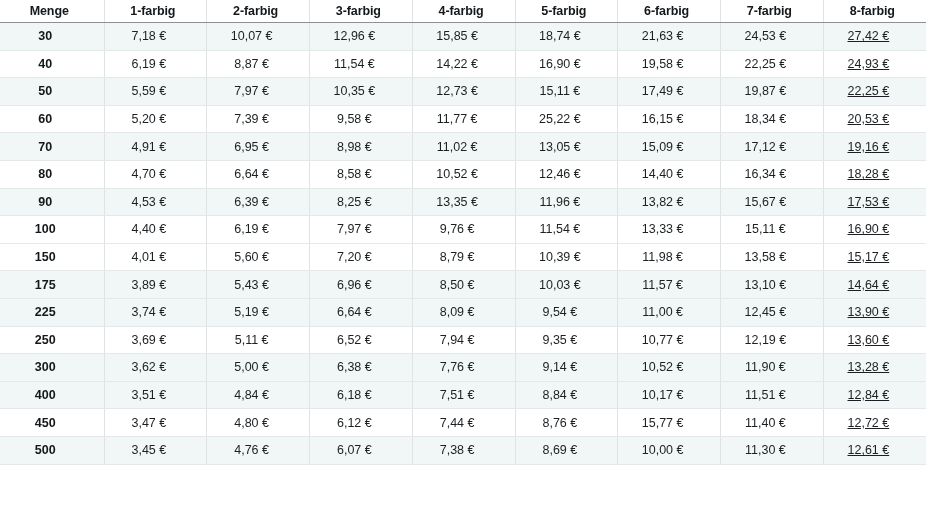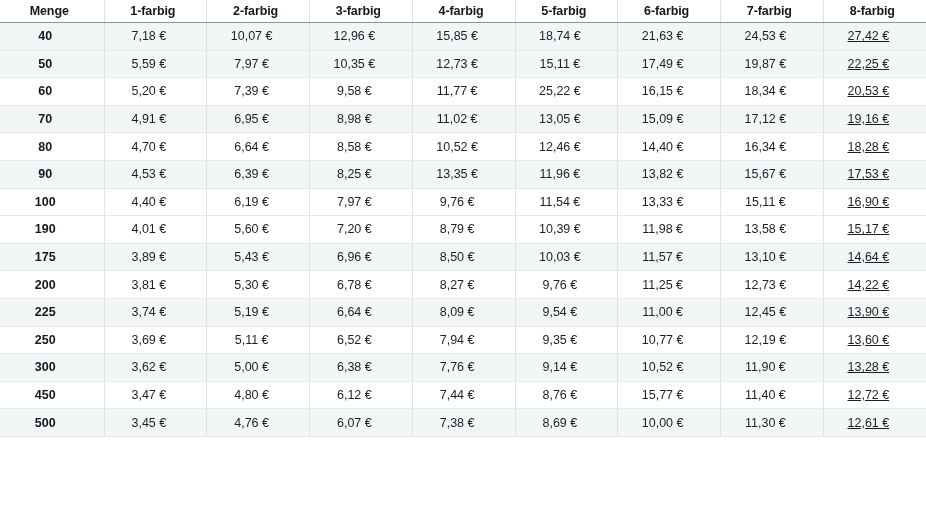--- a/index.html
+++ b/index.html
@@ -95,29 +95,40 @@
         <th>3-farbig</th>
         <th>4-farbig</th>
         <th>5-farbig</th>
         <th>6-farbig</th>
         <th>7-farbig</th>
         <th class="last-col">8-farbig</th>
       </tr>
   </thead>
   <tbody>
       <tr class="stripe">
-        <td class="qty">40</td>
+        <td class="qty">30</td>
         <td>7,18 €</td>
         <td>10,07 €</td>
         <td>12,96 €</td>
         <td>15,85 €</td>
         <td>18,74 €</td>
         <td>21,63 €</td>
         <td>24,53 €</td>
         <td class="last-col">27,42 €</td>
+      </tr>
+      <tr class="plain">
+        <td class="qty">40</td>
+        <td>6,19 €</td>
+        <td>8,87 €</td>
+        <td>11,54 €</td>
+        <td>14,22 €</td>
+        <td>16,90 €</td>
+        <td>19,58 €</td>
+        <td>22,25 €</td>
+        <td class="last-col">24,93 €</td>
       </tr>
       <tr class="stripe">
         <td class="qty">50</td>
         <td>5,59 €</td>
         <td>7,97 €</td>
         <td>10,35 €</td>
         <td>12,73 €</td>
         <td>15,11 €</td>
         <td>17,49 €</td>
         <td>19,87 €</td>
@@ -172,52 +183,41 @@
         <td>4,40 €</td>
         <td>6,19 €</td>
         <td>7,97 €</td>
         <td>9,76 €</td>
         <td>11,54 €</td>
         <td>13,33 €</td>
         <td>15,11 €</td>
         <td class="last-col">16,90 €</td>
       </tr>
       <tr class="plain">
-        <td class="qty">190</td>
+        <td class="qty">150</td>
         <td>4,01 €</td>
         <td>5,60 €</td>
         <td>7,20 €</td>
         <td>8,79 €</td>
         <td>10,39 €</td>
         <td>11,98 €</td>
         <td>13,58 €</td>
         <td class="last-col">15,17 €</td>
       </tr>
       <tr class="stripe">
         <td class="qty">175</td>
         <td>3,89 €</td>
         <td>5,43 €</td>
         <td>6,96 €</td>
         <td>8,50 €</td>
         <td>10,03 €</td>
         <td>11,57 €</td>
         <td>13,10 €</td>
         <td class="last-col">14,64 €</td>
       </tr>
-      <tr class="plain">
-        <td class="qty">200</td>
-        <td>3,81 €</td>
-        <td>5,30 €</td>
-        <td>6,78 €</td>
-        <td>8,27 €</td>
-        <td>9,76 €</td>
-        <td>11,25 €</td>
-        <td>12,73 €</td>
-        <td class="last-col">14,22 €</td>
-      </tr>
       <tr class="stripe">
         <td class="qty">225</td>
         <td>3,74 €</td>
         <td>5,19 €</td>
         <td>6,64 €</td>
         <td>8,09 €</td>
         <td>9,54 €</td>
         <td>11,00 €</td>
         <td>12,45 €</td>
         <td class="last-col">13,90 €</td>
@@ -237,20 +237,31 @@
         <td class="qty">300</td>
         <td>3,62 €</td>
         <td>5,00 €</td>
         <td>6,38 €</td>
         <td>7,76 €</td>
         <td>9,14 €</td>
         <td>10,52 €</td>
         <td>11,90 €</td>
         <td class="last-col">13,28 €</td>
       </tr>
+      <tr class="stripe">
+        <td class="qty">400</td>
+        <td>3,51 €</td>
+        <td>4,84 €</td>
+        <td>6,18 €</td>
+        <td>7,51 €</td>
+        <td>8,84 €</td>
+        <td>10,17 €</td>
+        <td>11,51 €</td>
+        <td class="last-col">12,84 €</td>
+      </tr>
       <tr class="plain">
         <td class="qty">450</td>
         <td>3,47 €</td>
         <td>4,80 €</td>
         <td>6,12 €</td>
         <td>7,44 €</td>
         <td>8,76 €</td>
         <td>15,77 €</td>
         <td>11,40 €</td>
         <td class="last-col">12,72 €</td>

